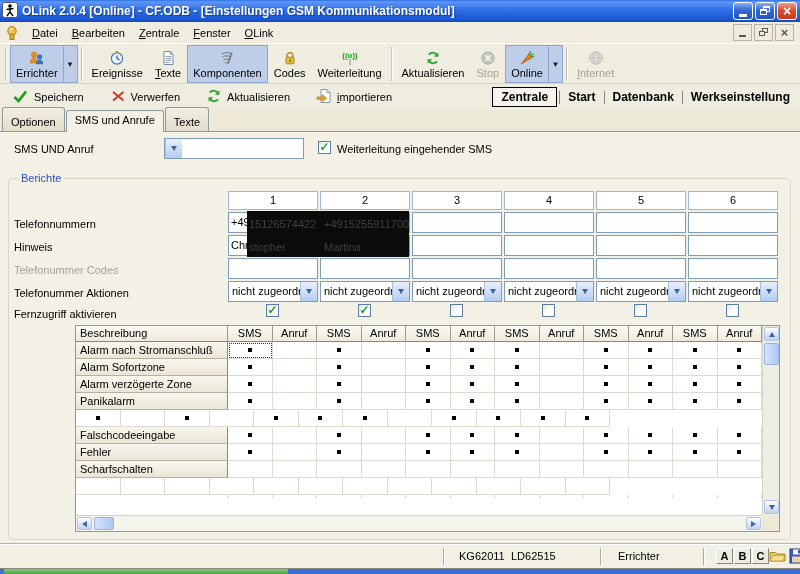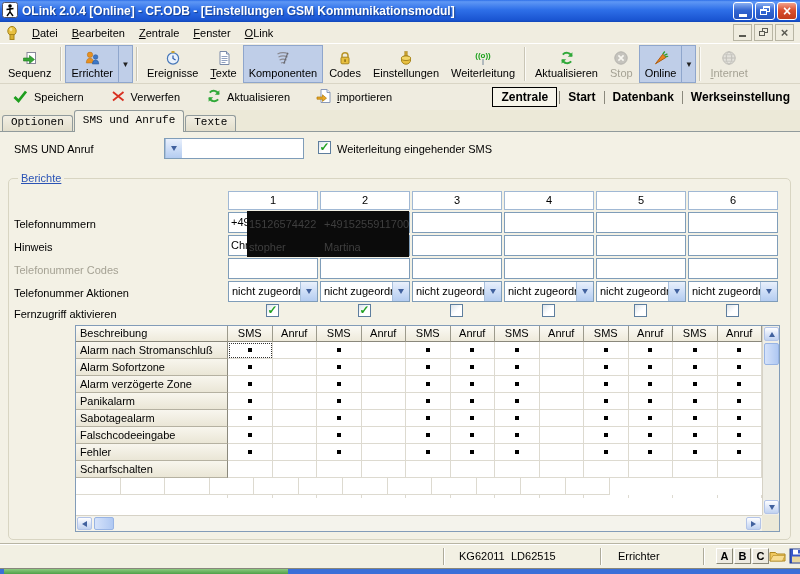--- a/index.html
+++ b/index.html
@@ -58,29 +58,29 @@
   .tb2-btn{display:flex;align-items:center;gap:5px;padding:2px 6px;margin-right:14px;white-space:nowrap;}
   .tb2-btn u{text-decoration:underline;}
   .views{margin-left:auto;display:flex;align-items:center;margin-right:4px;}
   .view{font-weight:bold;font-size:12px;padding:1px 6px;white-space:nowrap;}
   .view.active{border:1px solid #000;background:#F6F4EA;padding:2px 8px;}
   .view-sep{width:1px;height:13px;background:#8A887C;margin:0 2px;}
 
   
   .tabstrip{position:absolute;left:0;top:110px;width:800px;height:21px;display:flex;align-items:flex-end;padding-left:2px;box-sizing:border-box;}
   .tab{border:1px solid #919B9C;border-bottom:none;border-radius:3px 3px 0 0;background:linear-gradient(#F2EFE3,#E2DECC);
-    padding:0 8px 1px 8px;height:14px;margin-right:1px;position:relative;z-index:1;font-family:Liberation Mono, monospace;}
+    padding:8px 8px 1px 8px;height:14px;margin-right:1px;position:relative;z-index:1;}
   .tab.active{background:#F3F1E5;height:17px;padding-top:3px;z-index:3;margin-bottom:-1px;}
   .content{position:absolute;left:0;top:131px;width:800px;height:412px;background:#F3F1E5;
     border-top:1px solid #919B9C;box-sizing:border-box;}
 
   .flabel{position:absolute;white-space:nowrap;}
   .flabel.gray{color:#A5A294;}
   .groupbox{position:absolute;left:8px;top:46px;width:781px;height:360px;border:1px solid #D8D5C2;border-radius:5px;}
-  .grouptitle{position:absolute;left:18px;top:40px;background:#F3F1E5;padding:0 3px;color:#2A53B5;text-decoration:underline;}
+  .grouptitle{position:absolute;left:18px;top:40px;background:#F3F1E5;padding:0 3px;color:#2A53B5;}
 
   .colhead{position:absolute;height:19px;background:#fff;border:1px solid #A0B8D4;box-sizing:border-box;
     text-align:center;line-height:17px;}
   .tcell{position:absolute;height:21px;background:#fff;border:1px solid #7F9DB9;box-sizing:border-box;
     padding:3px 2px 0 2px;overflow:hidden;white-space:nowrap;}
   .combo{position:absolute;height:21px;background:#fff;border:1px solid #7F9DB9;box-sizing:border-box;display:flex;}
   .combo .ctxt{flex:1;padding:3px 1px 0 3px;overflow:hidden;white-space:nowrap;}
   .combo .cbtn{width:16px;border-left:1px solid #A8C0DC;background:linear-gradient(180deg,#E9F0FC,#CBDCF6 55%,#B4CCF0);
     display:flex;align-items:center;justify-content:center;}
   .tri-dn{width:0;height:0;border-left:3px solid transparent;border-right:3px solid transparent;border-top:5px solid #41619E;}
@@ -176,29 +176,20 @@
             <span class="rs2"></span>
           </span>
         </span>
         <span class="mdi-btn">
           <span class="mdi-close">×</span>
         </span>
       </span>
   </div>
 
   <div class="toolbar1" id="toolbar1">
-      <div class="tb1-btn">
-        <span class="icon">
-          <svg width="16" height="16">
-            <rect x="5" y="2.5" width="8.5" height="11" fill="#fff" stroke="#889"></rect>
-            <path d="M1.5 8 L7.5 8 L7.5 5.5 L12.5 9.5 L7.5 13.5 L7.5 11 L1.5 11 Z" fill="#35A535" stroke="#1D7A1D" stroke-width="0.6"></path>
-          </svg>
-        </span>
-        <span class="lbl">Sequenz</span>
-      </div>
       <div class="tbsep"></div>
       <div class="ddgroup state-active">
         <div class="tb1-btn">
           <span class="icon">
             <svg width="17" height="16">
               <circle cx="6" cy="4.8" r="2.7" fill="#E89020" stroke="#B06A10" stroke-width="0.5"></circle>
               <path d="M2.3 13 Q2.3 8.3 6 8.3 Q9.7 8.3 9.7 13 Z" fill="#E89020" stroke="#B06A10" stroke-width="0.5"></path>
               <circle cx="11.6" cy="7" r="2.3" fill="#3C78C8" stroke="#245090" stroke-width="0.5"></circle>
               <path d="M8.4 14 Q8.4 10 11.6 10 Q14.8 10 14.8 14 Z" fill="#3C78C8" stroke="#245090" stroke-width="0.5"></path>
             </svg>
@@ -249,30 +240,20 @@
       </div>
       <div class="tb1-btn">
         <span class="icon">
           <svg width="16" height="16">
             <path d="M5 7.5 L5 5.5 Q5 2.8 8 2.8 Q11 2.8 11 5.5 L11 7.5" fill="none" stroke="#B8952A" stroke-width="1.5"></path>
             <rect x="4" y="7.2" width="8" height="6.6" rx="1" fill="#E8C040" stroke="#A8851A"></rect>
             <rect x="7.3" y="9.3" width="1.5" height="2.6" fill="#8A6A10"></rect>
           </svg>
         </span>
         <span class="lbl">Codes</span>
-      </div>
-      <div class="tb1-btn">
-        <span class="icon">
-          <svg width="16" height="16">
-            <rect x="6.8" y="1.5" width="2.4" height="5" fill="#C8A030" stroke="#A8851A" stroke-width="0.5"></rect>
-            <ellipse cx="8" cy="10" rx="4.6" ry="4.2" fill="#E8C040" stroke="#A8851A"></ellipse>
-            <ellipse cx="8" cy="8.2" rx="4.6" ry="2.3" fill="#F2D668" stroke="#A8851A"></ellipse>
-          </svg>
-        </span>
-        <span class="lbl">Einstellungen</span>
       </div>
       <div class="tb1-btn">
         <span class="icon">
           <svg width="24" height="16">
             <text x="12" y="8" text-anchor="middle" font-size="8" font-weight="bold" fill="#18A018" font-family="Liberation Sans,sans-serif">((o))</text>
             <rect x="11.4" y="9" width="1.2" height="6" fill="#8898A8"></rect>
           </svg>
         </span>
         <span class="lbl">Weiterleitung</span>
       </div>
@@ -616,21 +597,20 @@
                 <span class="dot"></span>
               </div>
               <div class="gcell" style="width: 44.5px;">
                 <span class="dot"></span>
               </div>
               <div class="gcell" style="width: 44.5px;">
                 <span class="dot"></span>
               </div>
             </div>
             <div class="grow">
-              <div class="glabel">Sabotagealarm</div>
               <div class="gcell" style="width: 44.5px;">
                 <span class="dot"></span>
               </div>
               <div class="gcell" style="width: 44.5px;"></div>
               <div class="gcell" style="width: 44.5px;">
                 <span class="dot"></span>
               </div>
               <div class="gcell" style="width: 44.5px;"></div>
               <div class="gcell" style="width: 44.5px;">
                 <span class="dot"></span>

